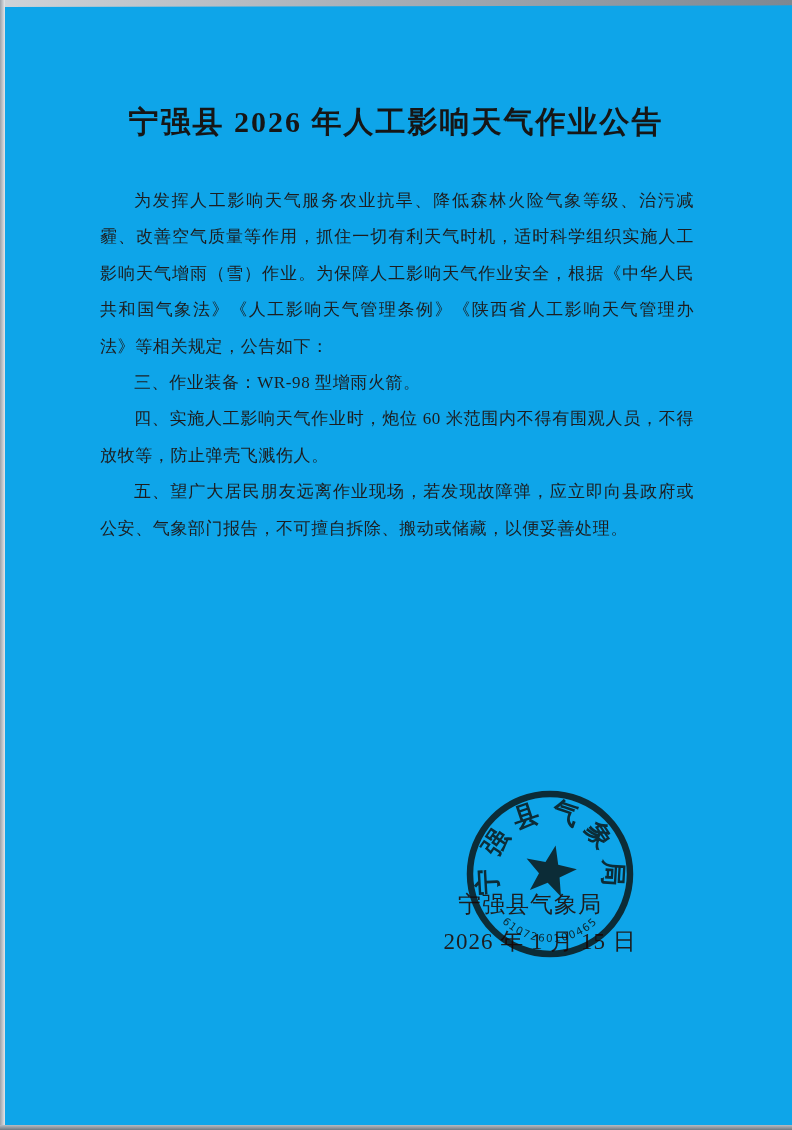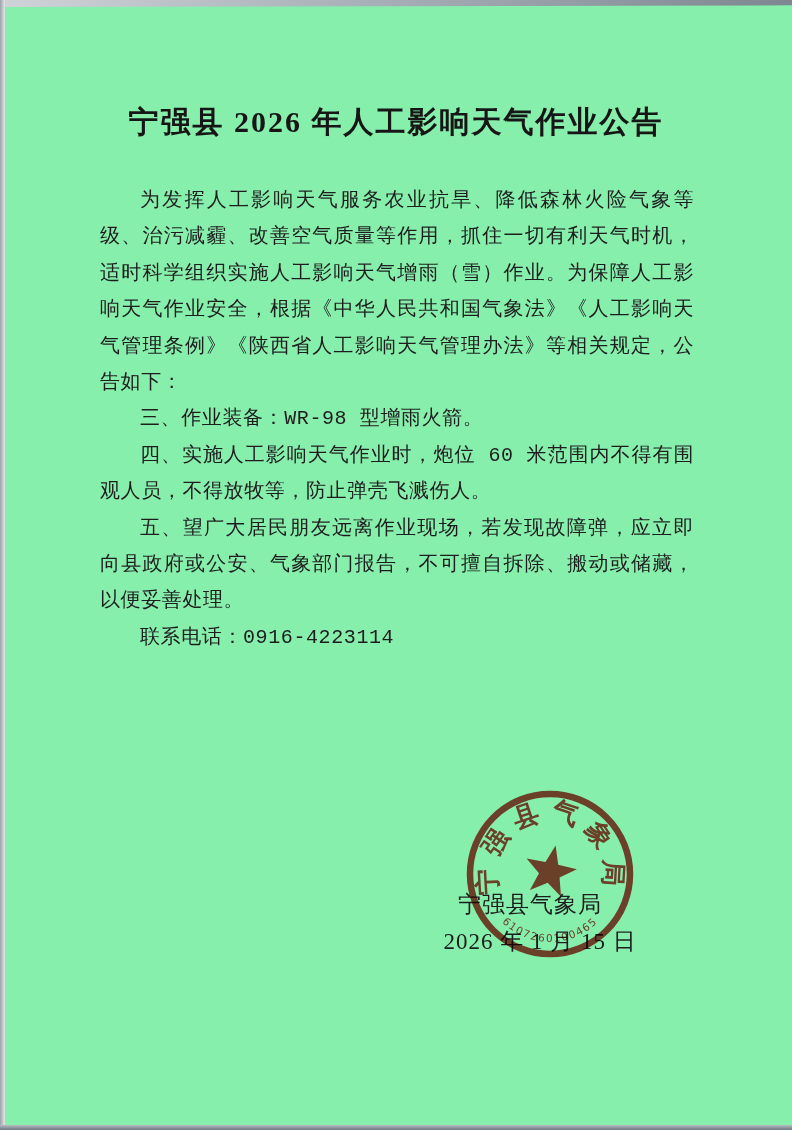--- a/index.html
+++ b/index.html
@@ -2,21 +2,21 @@
 <html><head>
 <meta charset="utf-8">
 <style>
   html, body { margin:0; padding:0; }
   body {
     width:792px; height:1130px; position:relative;
     background:#ffffff; overflow:hidden;
     font-family:"Liberation Serif", serif;
   }
   .page {
-    position:absolute; inset:0; background:#86efac;
+    position:absolute; inset:0; background:#0ea5e9;
   }
   .edge-top {
     position:absolute; top:0; left:0; width:100%; height:7px;
     background:linear-gradient(to right, #cfd3d8 0%, #a9b0b8 45%, #7e8791 100%);
     transform:rotate(-0.12deg); transform-origin:left top;
   }
   .edge-left {
     position:absolute; top:0; left:0; width:5px; height:100%;
     background:linear-gradient(to right, #9ba2aa, #e4e6e9);
   }
@@ -24,22 +24,22 @@
     position:absolute; bottom:0; left:0; width:100%; height:5px;
     background:linear-gradient(to top, #6f7882, #b7bcc2);
   }
   .doc-title {
     position:absolute; top:82px; left:0; width:100%;
     text-align:center; font-size:30px; font-weight:bold;
     letter-spacing:2px; color:#161616;
   }
   .doc-body {
     position:absolute; top:183px; left:100px; width:594px;
-    font-size:20px; line-height:36.4px; color:#1d1d1f;
-    text-align:justify; letter-spacing:0.6px;font-family:Liberation Mono, monospace;
+    font-size:17px; line-height:36.4px; color:#1d1d1f;
+    text-align:justify; letter-spacing:0.6px;
   }
   .doc-body p { margin:0; text-indent:2em; }
   .signature-name {
     position:absolute; top:889px; left:430px; width:200px;
     text-align:center; font-size:23px; color:#1d1d1f; letter-spacing:1px;
   }
   .signature-date {
     position:absolute; top:926px; left:420px; width:240px;
     text-align:center; font-size:23px; color:#1d1d1f; letter-spacing:1px;
   }
@@ -57,21 +57,20 @@
   <div class="edge-left"></div>
   <div class="edge-bottom"></div>
 
   <h1 class="doc-title">宁强县 2026 年人工影响天气作业公告</h1>
 
   <div class="doc-body">
     <p>为发挥人工影响天气服务农业抗旱、降低森林火险气象等级、治污减霾、改善空气质量等作用，抓住一切有利天气时机，适时科学组织实施人工影响天气增雨（雪）作业。为保障人工影响天气作业安全，根据《中华人民共和国气象法》《人工影响天气管理条例》《陕西省人工影响天气管理办法》等相关规定，公告如下：</p>
     <p>三、作业装备：WR-98 型增雨火箭。</p>
     <p>四、实施人工影响天气作业时，炮位 60 米范围内不得有围观人员，不得放牧等，防止弹壳飞溅伤人。</p>
     <p>五、望广大居民朋友远离作业现场，若发现故障弹，应立即向县政府或公安、气象部门报告，不可擅自拆除、搬动或储藏，以便妥善处理。</p>
-    <p>联系电话：0916-4223114</p>
   </div>
 
   <div class="signature-name">宁强县气象局</div>
   <div class="signature-date">2026 年 1 月 15 日</div>
 
   <svg class="seal" viewBox="0 0 176 176">
     <defs>
       <path id="seal-arc-top" d="M 36.3 105.5 A 54 54 0 1 1 137.7 105.5" fill="none"></path>
       <path id="seal-arc-bottom" d="M 29.3 123 A 68 68 0 0 0 144.7 123" fill="none"></path>
     </defs>

